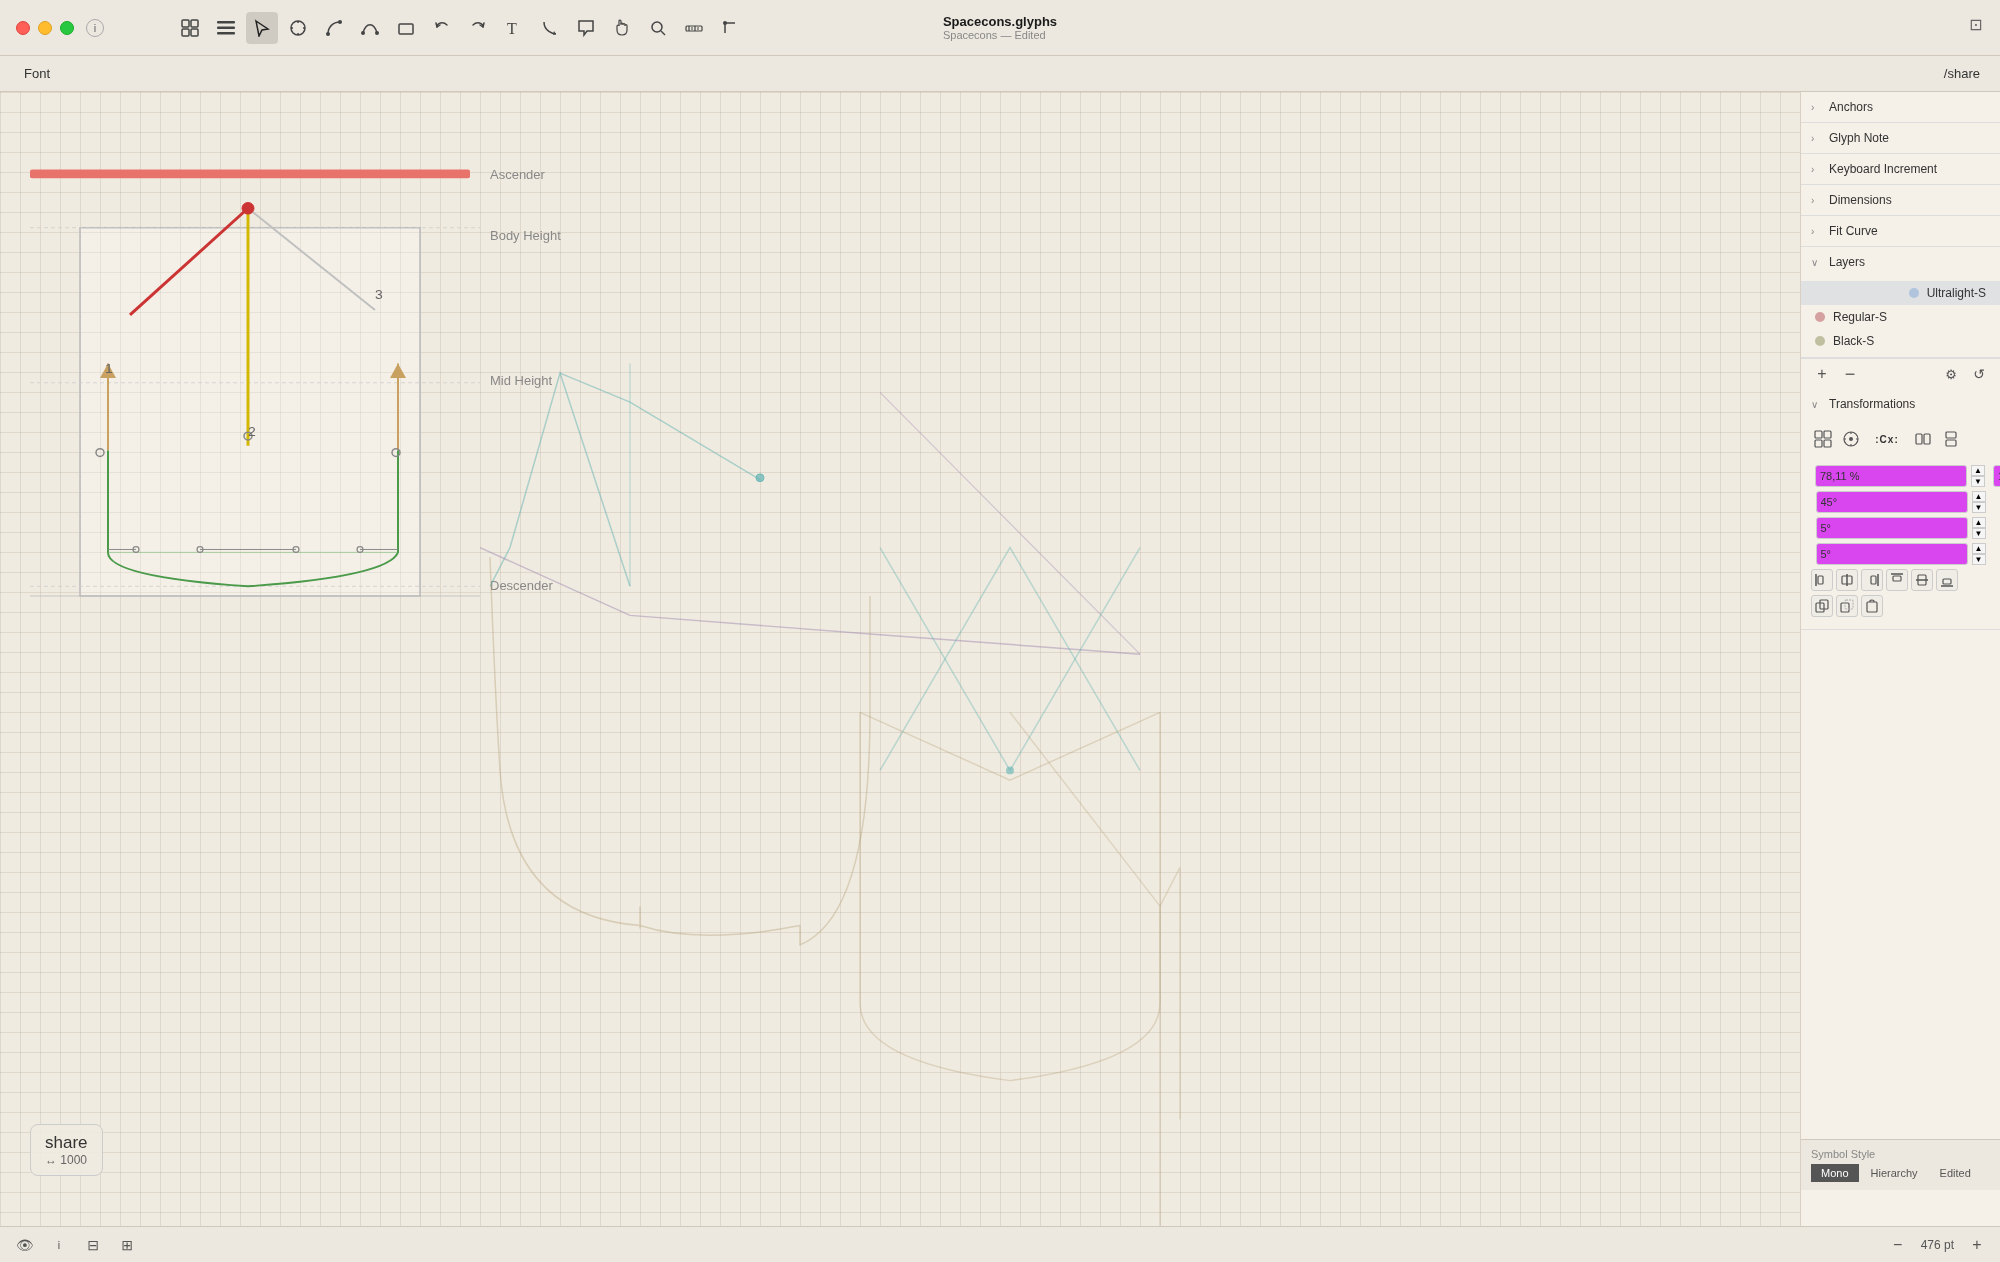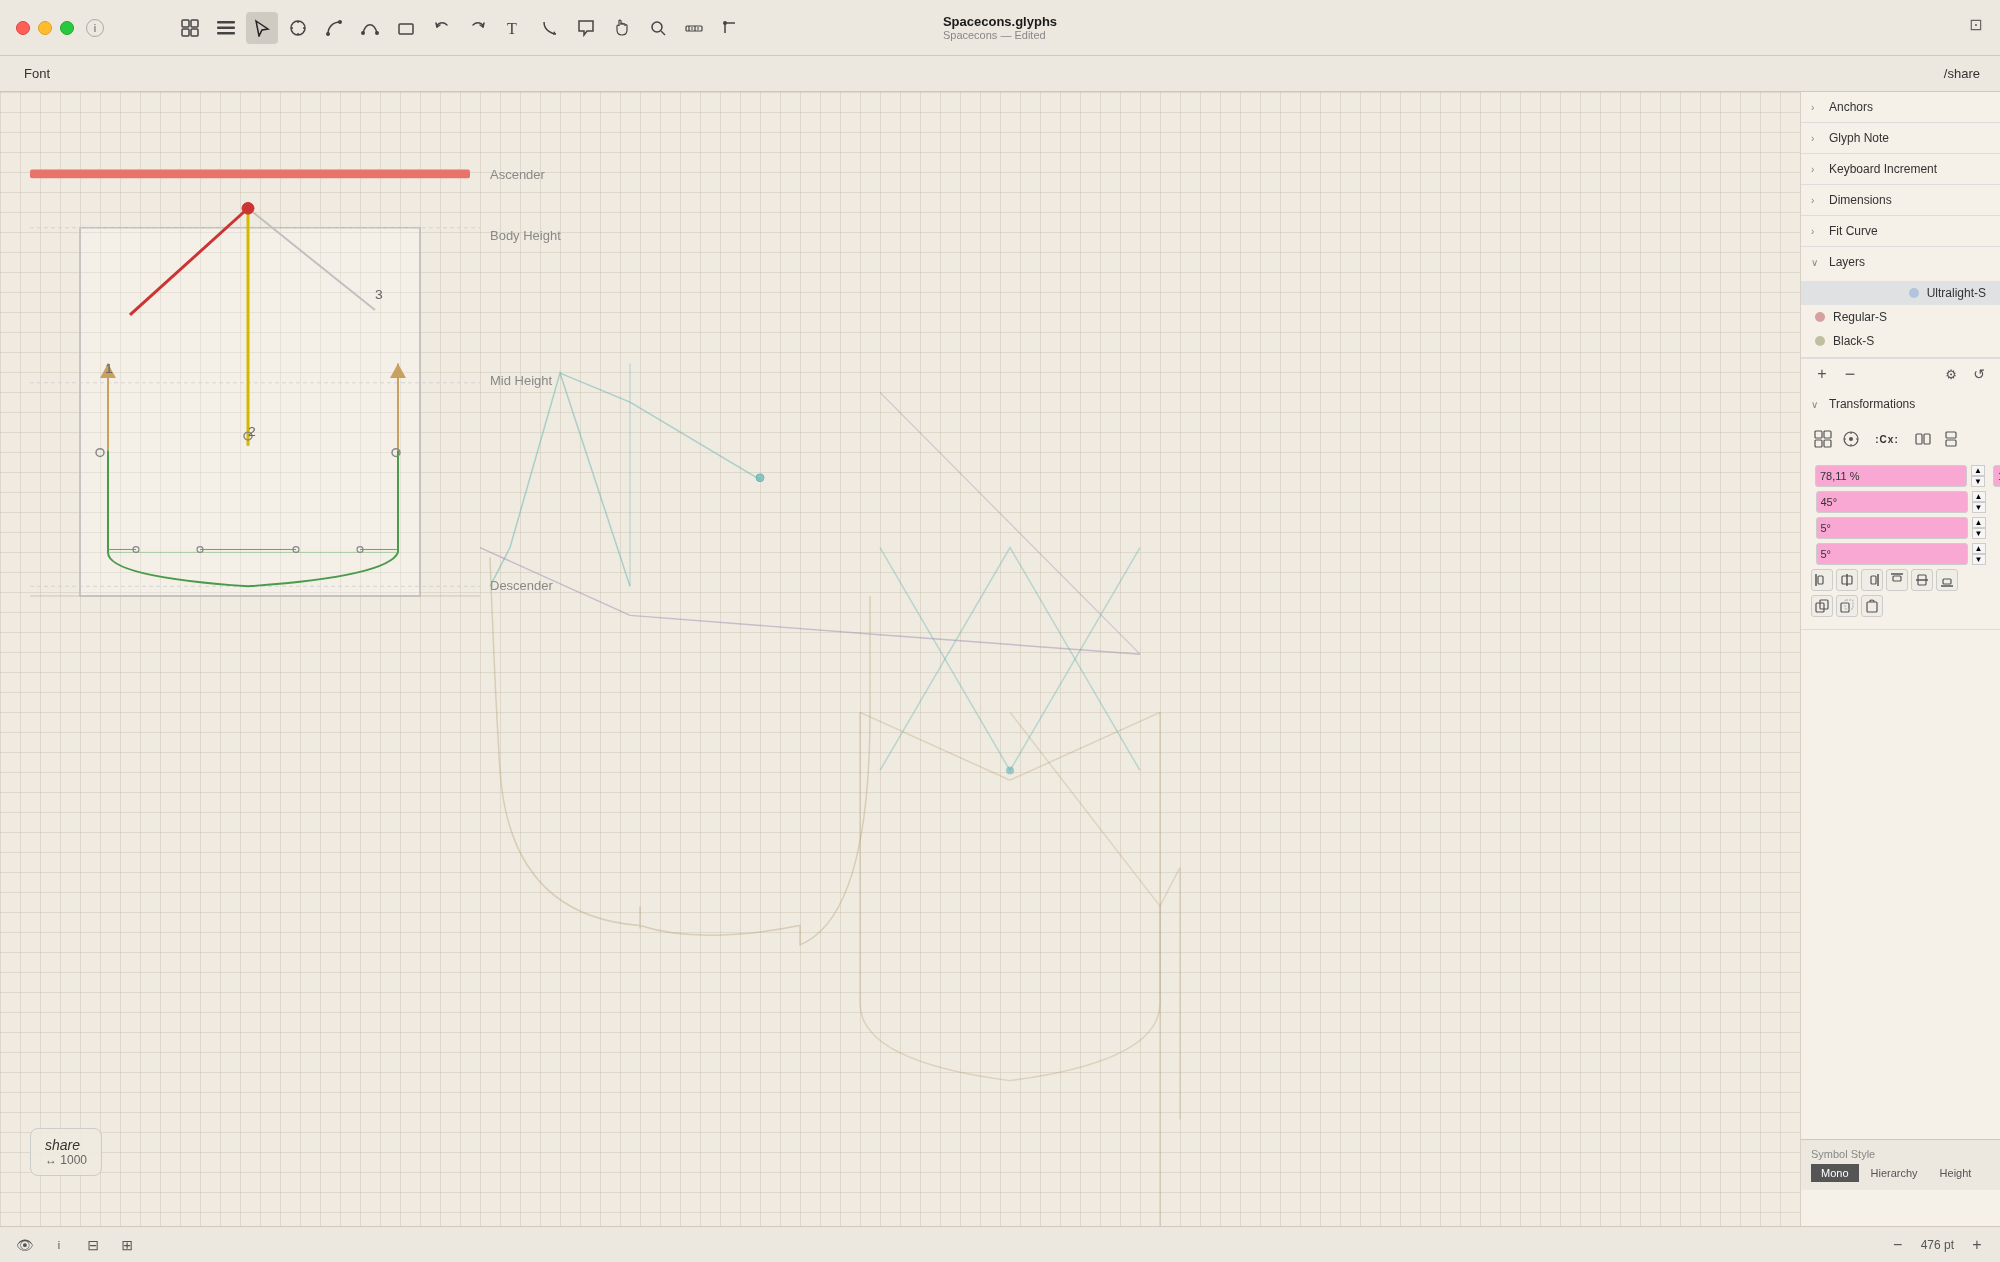--- a/index.html
+++ b/index.html
@@ -235,21 +235,21 @@
       display: flex;
       align-items: center;
       margin-bottom: 4px;
       gap: 4px;
     }
     .transform-input {
       flex: 1;
       height: 22px;
       border: 1px solid #ccc;
       border-radius: 3px;
-      background: #f9a8d4;
+      background: #d946ef;
       font-size: 11px;
       padding: 0 4px;
       color: #333;
     }
     .stepper {
       display: flex;
       flex-direction: column;
     }
     .stepper-btn {
       width: 14px; height: 11px;
@@ -575,21 +575,21 @@
     <circle cx="1010" cy="700" r="4" fill="rgba(100,180,180,0.6)"></circle>
 
     <path d="M860 640 L1010 710 L1160 640" stroke="rgba(180,160,120,0.35)" stroke-width="1.5" fill="none"></path>
     <path d="M860 640 Q860 900 860 940 Q860 1000 1010 1020 Q1160 1000 1160 940 L1160 640" stroke="rgba(180,160,120,0.35)" stroke-width="1.5" fill="none"></path>
 
     <path d="M1010 640 L1160 840 L1160 1180" stroke="rgba(180,160,120,0.3)" stroke-width="1.5" fill="none"></path>
     <path d="M1160 840 L1180 800 L1180 1060" stroke="rgba(180,160,120,0.3)" stroke-width="1.5" fill="none"></path>
   </svg>
 
   <div class="share-badge">
-    <div style="font-size:14px;color:#333;font-weight:500;font-style:italic;">share</div>
+    <div style="font-size:17px;color:#333;font-weight:500;">share</div>
     <div class="share-badge-width">↔ 1000</div>
   </div>
 </div>
 
 <div class="right-panel">
 
   <div class="panel-section">
     <div class="panel-section-header">
       <span class="chevron">›</span>
       <span>Anchors</span>
@@ -826,21 +826,21 @@
         </button>
       </div>
     </div>
   </div>
 
   <div style="position:absolute; bottom:36px; left:0; right:0; background:#ece8df; border-top:1px solid #d0c8bc; padding:8px 10px;">
     <div class="symbol-style-title">Symbol Style</div>
     <div class="symbol-style-tabs">
       <button class="symbol-tab active">Mono</button>
       <button class="symbol-tab">Hierarchy</button>
-      <button class="symbol-tab">Height</button>
+      <button class="symbol-tab">Edited</button>
     </div>
   </div>
 
 </div>
 
 <div class="bottom-bar">
   <button class="bottom-btn">👁</button>
   <button class="bottom-btn" style="font-size:11px;">ℹ</button>
   <button class="bottom-btn">⊟</button>
   <button class="bottom-btn">⊞</button>

